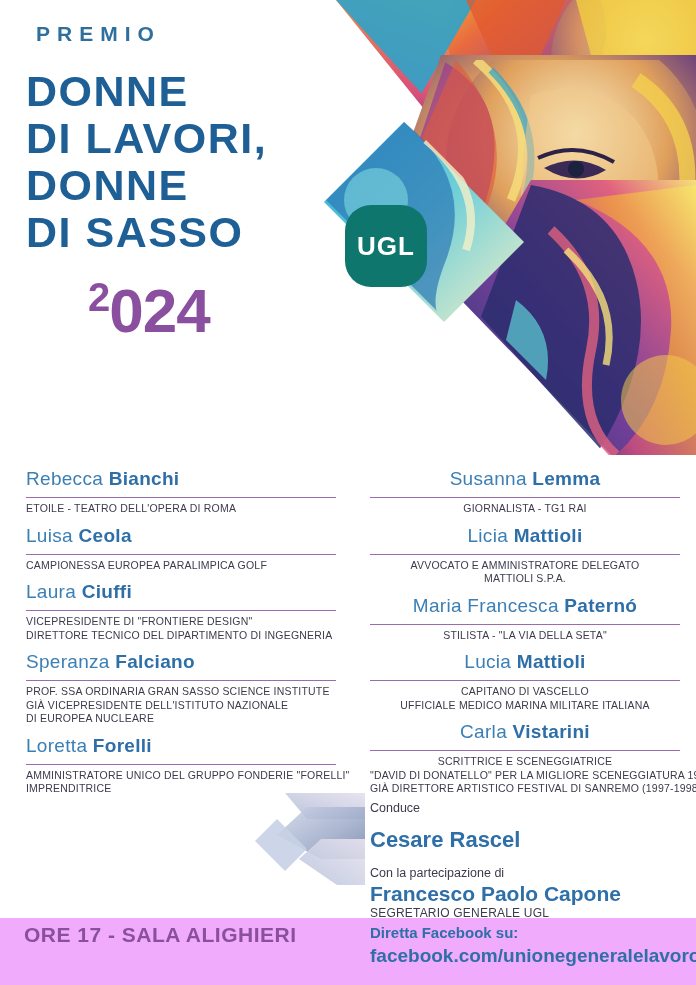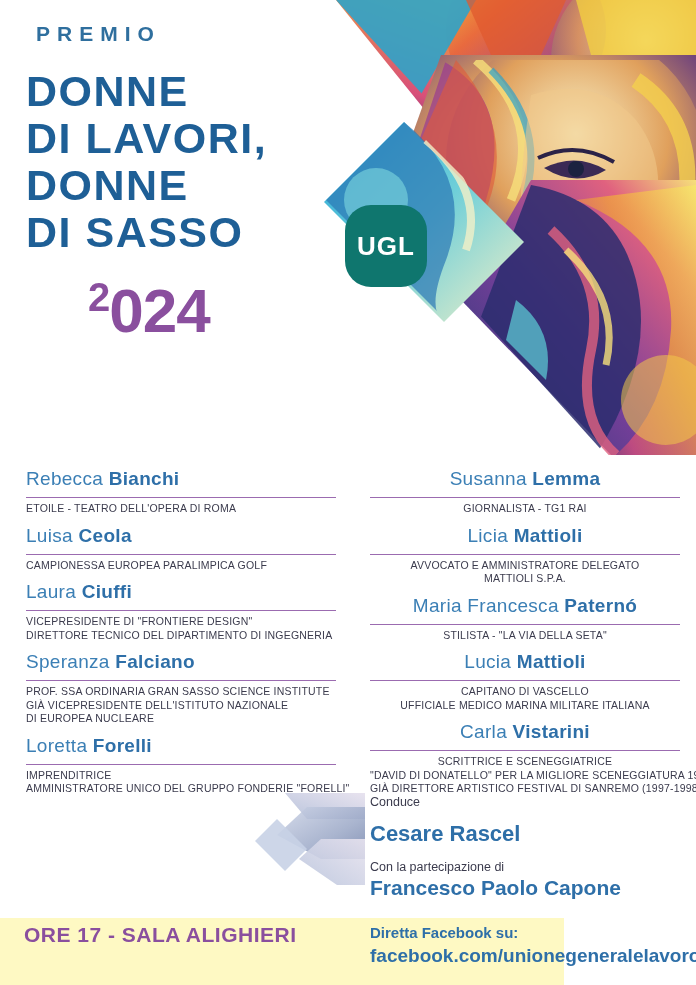--- a/index.html
+++ b/index.html
@@ -57,30 +57,30 @@
     font-size:19px;color:#3b7fb5;font-weight:400;letter-spacing:.3px;
     padding-bottom:7px;border-bottom:1.5px solid #9b6bb0;
     margin-bottom:4px;
   }
   .pname b{font-weight:800;color:#2e6fa8;}
   .prole{font-size:10.5px;color:#3b3b4d;line-height:13.5px;letter-spacing:.2px;}
   .prole div{white-space:nowrap;}
 
   
   .hosts{position:absolute;left:370px;top:795px;width:320px;}
-  .hosts .lead{font-size:12.5px;color:#3b3b4d;margin-bottom:2px;}
+  .hosts .lead{font-size:12.5px;color:#3b3b4d;margin-bottom:2px;margin-top:6px;}
   .hosts .big{font-size:22px;color:#2e6fa8;font-weight:700;margin-bottom:13px;margin-top:12px;}
   .hosts .big2{font-size:21px;color:#2e6fa8;font-weight:700;margin-bottom:0;}
   .hosts .sub{font-size:12px;color:#3b3b4d;letter-spacing:.2px;}
 
   
   .art2{position:absolute;left:255px;top:793px;width:110px;height:92px;overflow:hidden;}
 
   
-  .footer{position:absolute;left:0;top:918px;width:564px;height:67px;background:#fef9c3;}
+  .footer{position:absolute;left:0;top:918px;width:696px;height:67px;background:#f0abfc;}
   .fleft{position:absolute;left:24px;top:5px;}
   .fleft .l1{font-size:21px;font-weight:800;color:#8a4f9e;letter-spacing:.5px;}
   .fleft .l2{font-size:18px;font-weight:800;color:#8a4f9e;margin-top:7px;letter-spacing:.3px;}
   .fright{position:absolute;left:370px;top:6px;}
   .fright .l1{font-size:15px;color:#2e6fa8;font-weight:600;}
   .fright .l2{font-size:19px;color:#2e6fa8;font-weight:800;margin-top:4px;}
 </style>
 </head>
 <body>
 
@@ -222,22 +222,22 @@
       <div class="prole">
         <div>PROF. SSA ORDINARIA GRAN SASSO SCIENCE INSTITUTE</div>
         <div>GIÀ VICEPRESIDENTE DELL'ISTITUTO NAZIONALE</div>
         <div>DI EUROPEA NUCLEARE</div>
       </div>
     </div>
 
     <div class="person">
       <div class="pname"><span>Loretta </span><b>Forelli</b></div>
       <div class="prole">
+        <div>AMMINISTRATORE UNICO DEL GRUPPO FONDERIE "FORELLI"</div>
         <div>IMPRENDITRICE</div>
-        <div>AMMINISTRATORE UNICO DEL GRUPPO FONDERIE "FORELLI"</div>
       </div>
     </div>
 
   </div>
 
   <div class="col right">
 
     <div class="person">
       <div class="pname"><span>Susanna </span><b>Lemma</b></div>
       <div class="prole">
@@ -297,20 +297,21 @@
       <polygon points="66,46 110,46 110,92 82,92 44,66" fill="url(#sg2)" opacity=".9"></polygon>
       <polygon points="22,26 52,56 30,78 0,48" fill="#c8d2e6" opacity=".9"></polygon>
     </svg>
   </div>
 
   <div class="hosts">
     <div class="lead">Conduce</div>
     <div class="big">Cesare Rascel</div>
     <div class="lead">Con la partecipazione di</div>
     <div class="big2">Francesco Paolo Capone</div>
+    <div class="sub">SEGRETARIO GENERALE UGL</div>
   </div>
 
   <div class="footer">
     <div class="fleft">
       <div class="l1">ORE 17 - SALA ALIGHIERI</div>
     </div>
     <div class="fright">
       <div class="l1">Diretta Facebook su:</div>
       <div class="l2">facebook.com/unionegeneralelavoro</div>
     </div>

